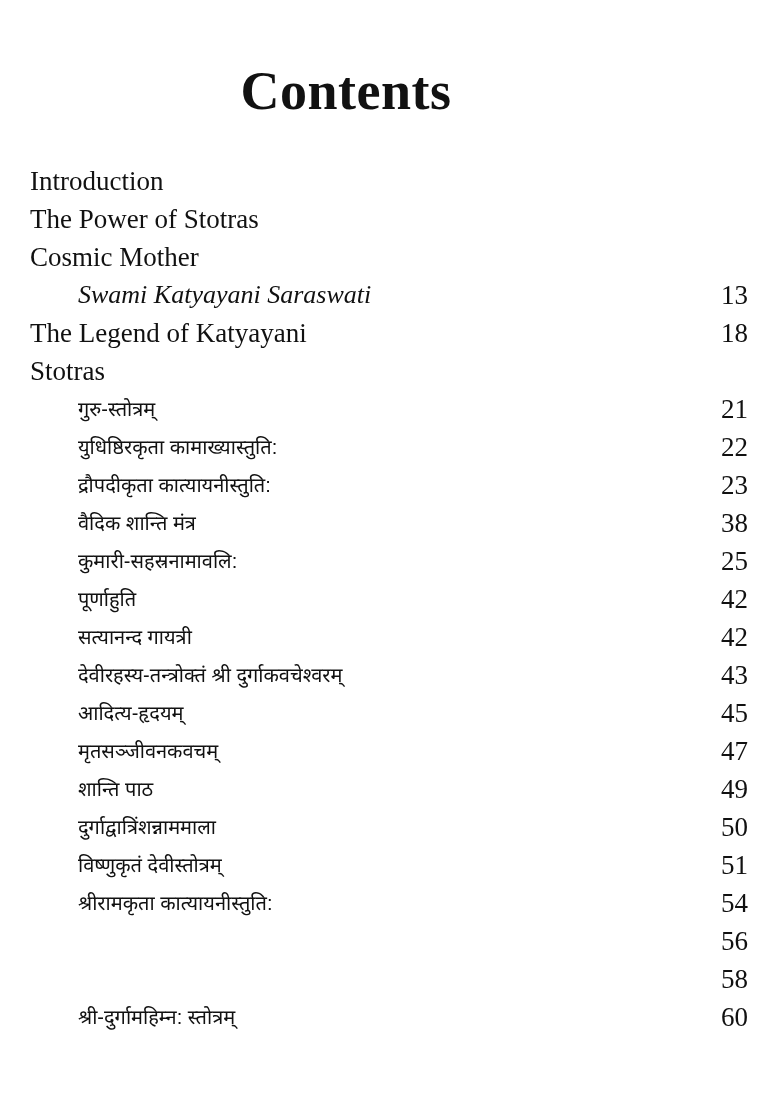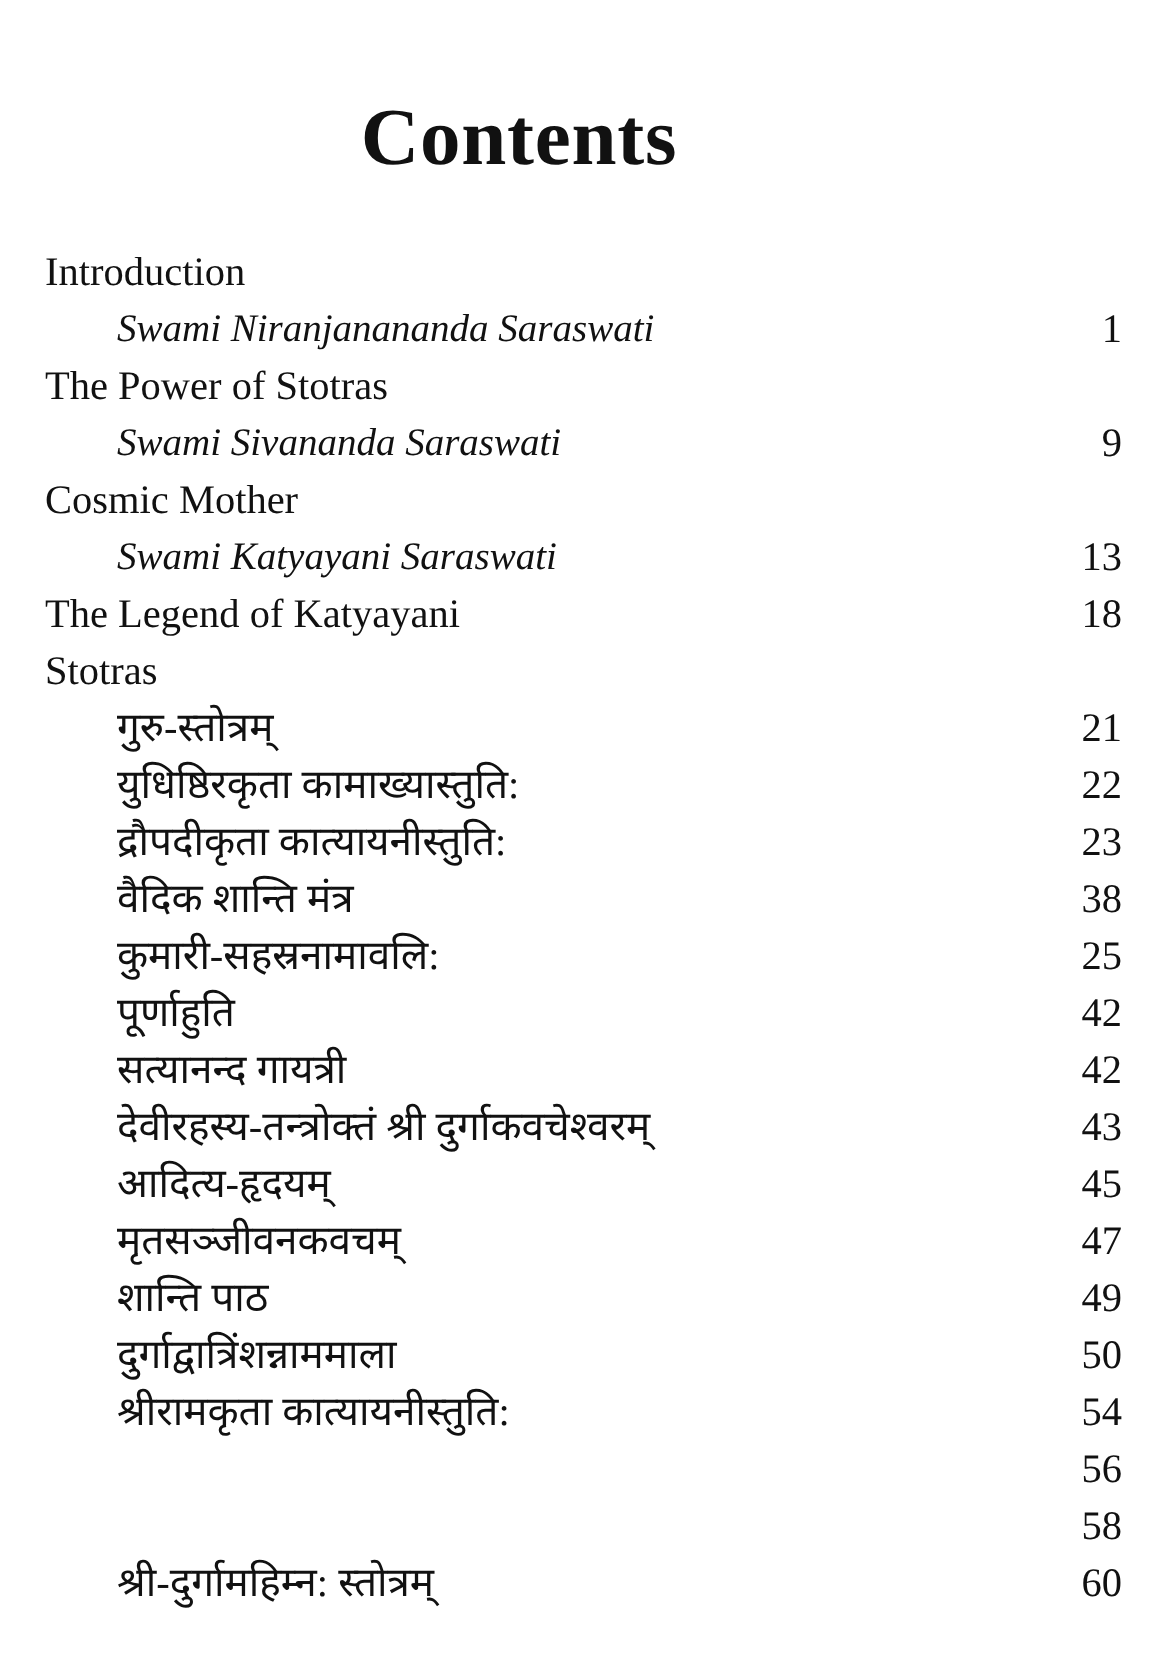--- a/index.html
+++ b/index.html
@@ -44,51 +44,43 @@
       white-space: nowrap;
     }
     .toc-row.indent .label {
       left: 78px;
     }
     .toc-row.author .label {
       font-style: italic;
       font-size: 26px;
     }
     .toc-row.deva .label {
-      font-family: Liberation Serif, serif;
-      font-size: 27px;
+      font-family: Liberation Sans, sans-serif;
+      font-size: 20px;
     }
     .toc-row .page {
       position: absolute;
       right: 32px;
       text-align: right;
       font-size: 27px;
     }
   </style>
 </head>
 <body>
 
 <h1 class="page-title">Contents</h1>
 
 <div class="toc">
   <div class="toc-row">
     <span class="label">Introduction</span>
     <span class="page"></span>
   </div>
-  <div class="toc-row indent author">
-    <span class="label">Swami Niranjanananda Saraswati</span>
-    <span class="page">1</span>
-  </div>
   <div class="toc-row">
     <span class="label">The Power of Stotras</span>
     <span class="page"></span>
-  </div>
-  <div class="toc-row indent author">
-    <span class="label">Swami Sivananda Saraswati</span>
-    <span class="page">9</span>
   </div>
   <div class="toc-row">
     <span class="label">Cosmic Mother</span>
     <span class="page"></span>
   </div>
   <div class="toc-row indent author">
     <span class="label">Swami Katyayani Saraswati</span>
     <span class="page">13</span>
   </div>
   <div class="toc-row">
@@ -141,20 +133,24 @@
   </div>
   <div class="toc-row indent deva">
     <span class="label">शान्ति पाठ</span>
     <span class="page">49</span>
   </div>
   <div class="toc-row indent deva">
     <span class="label">दुर्गाद्वात्रिंशन्नाममाला</span>
     <span class="page">50</span>
   </div>
   <div class="toc-row indent deva">
+    <span class="label">विष्णुकृतं देवीस्तोत्रम्</span>
+    <span class="page">51</span>
+  </div>
+  <div class="toc-row indent deva">
     <span class="label">श्रीरामकृता कात्यायनीस्तुति:</span>
     <span class="page">54</span>
   </div>
   <div class="toc-row indent deva">
     <span class="page">56</span>
   </div>
   <div class="toc-row indent deva">
     <span class="page">58</span>
   </div>
   <div class="toc-row indent deva">

